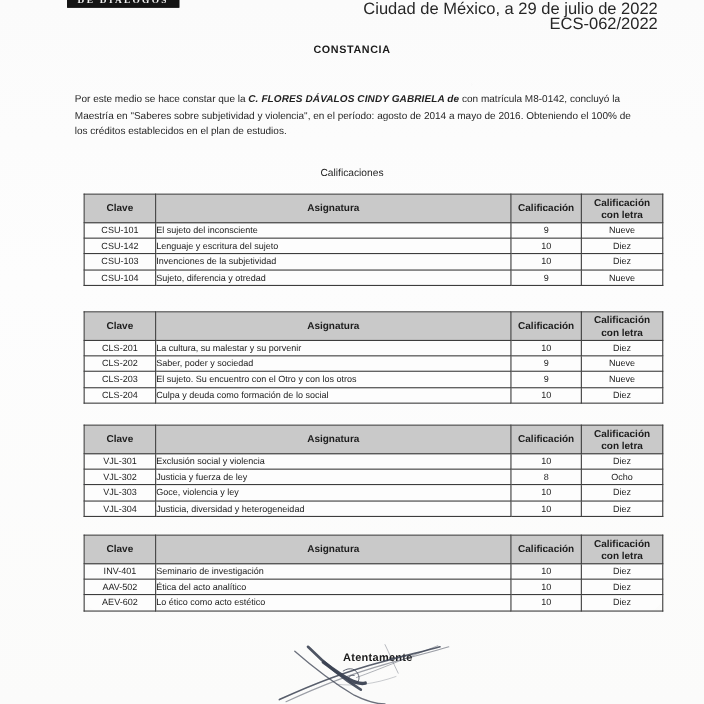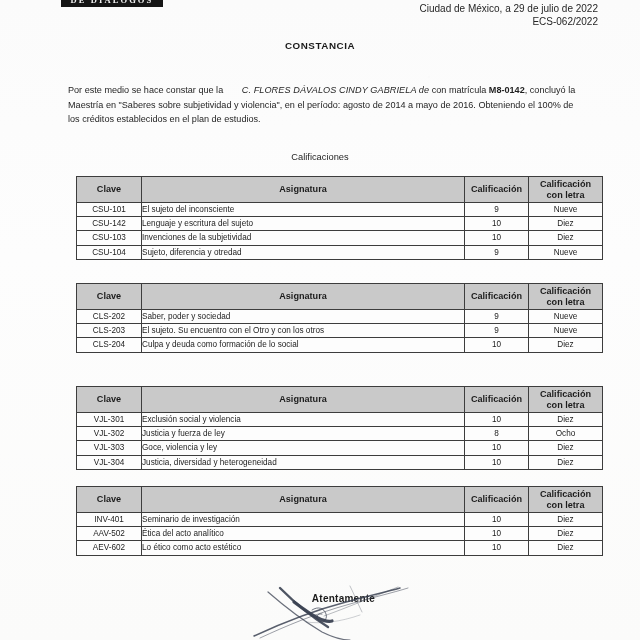--- a/index.html
+++ b/index.html
@@ -69,21 +69,21 @@
     font-size: 8.5px;
     letter-spacing: 2.1px;
     white-space: nowrap;
   }
 
   .place-date {
     position: absolute;
     right: 42px;
     top: 3px;
     text-align: right;
-    font-size: 10px;
+    font-size: 15px;
     line-height: 12.6px;
     color: #262626;
   }
 
   
   .doc-title {
     position: absolute;
     top: 40px;
     left: 0; right: 0;
     text-align: center;
@@ -97,26 +97,25 @@
   .body-text {
     position: absolute;
     top: 74px;
     left: 68px;
     width: 510px;
     font-size: 9.1px;
     line-height: 14.4px;
     text-align: left;
     color: #1f1f1f;
   }
-  .body-text b { font-weight: bold; }
+  .body-text b { font-weight: normal; }
   .body-text .nm {
     font-style: italic;
-    font-weight: normal;
+    font-weight: bold;
     letter-spacing: .1px;
-    margin-left: 16px;
   }
 
   
   .grades-label {
     position: absolute;
     top: 152px;
     left: 0; right: 0;
     text-align: center;
     font-size: 9.3px;
     color: #1f1f1f;
@@ -260,20 +259,26 @@
         <th class="col-clave">Clave</th>
         <th class="col-asig">Asignatura</th>
         <th class="col-cal">Calificación</th>
         <th class="col-letra">
           <span>Calificación</span><br>
           <span>con letra</span>
         </th>
       </tr>
     </thead>
     <tbody>
+      <tr>
+        <td class="col-clave">CLS-201</td>
+        <td class="col-asig">La cultura, su malestar y su porvenir</td>
+        <td class="col-cal">10</td>
+        <td class="col-letra">Diez</td>
+      </tr>
       <tr>
         <td class="col-clave">CLS-202</td>
         <td class="col-asig">Saber, poder y sociedad</td>
         <td class="col-cal">9</td>
         <td class="col-letra">Nueve</td>
       </tr>
       <tr>
         <td class="col-clave">CLS-203</td>
         <td class="col-asig">El sujeto. Su encuentro con el Otro y con los otros</td>
         <td class="col-cal">9</td>

